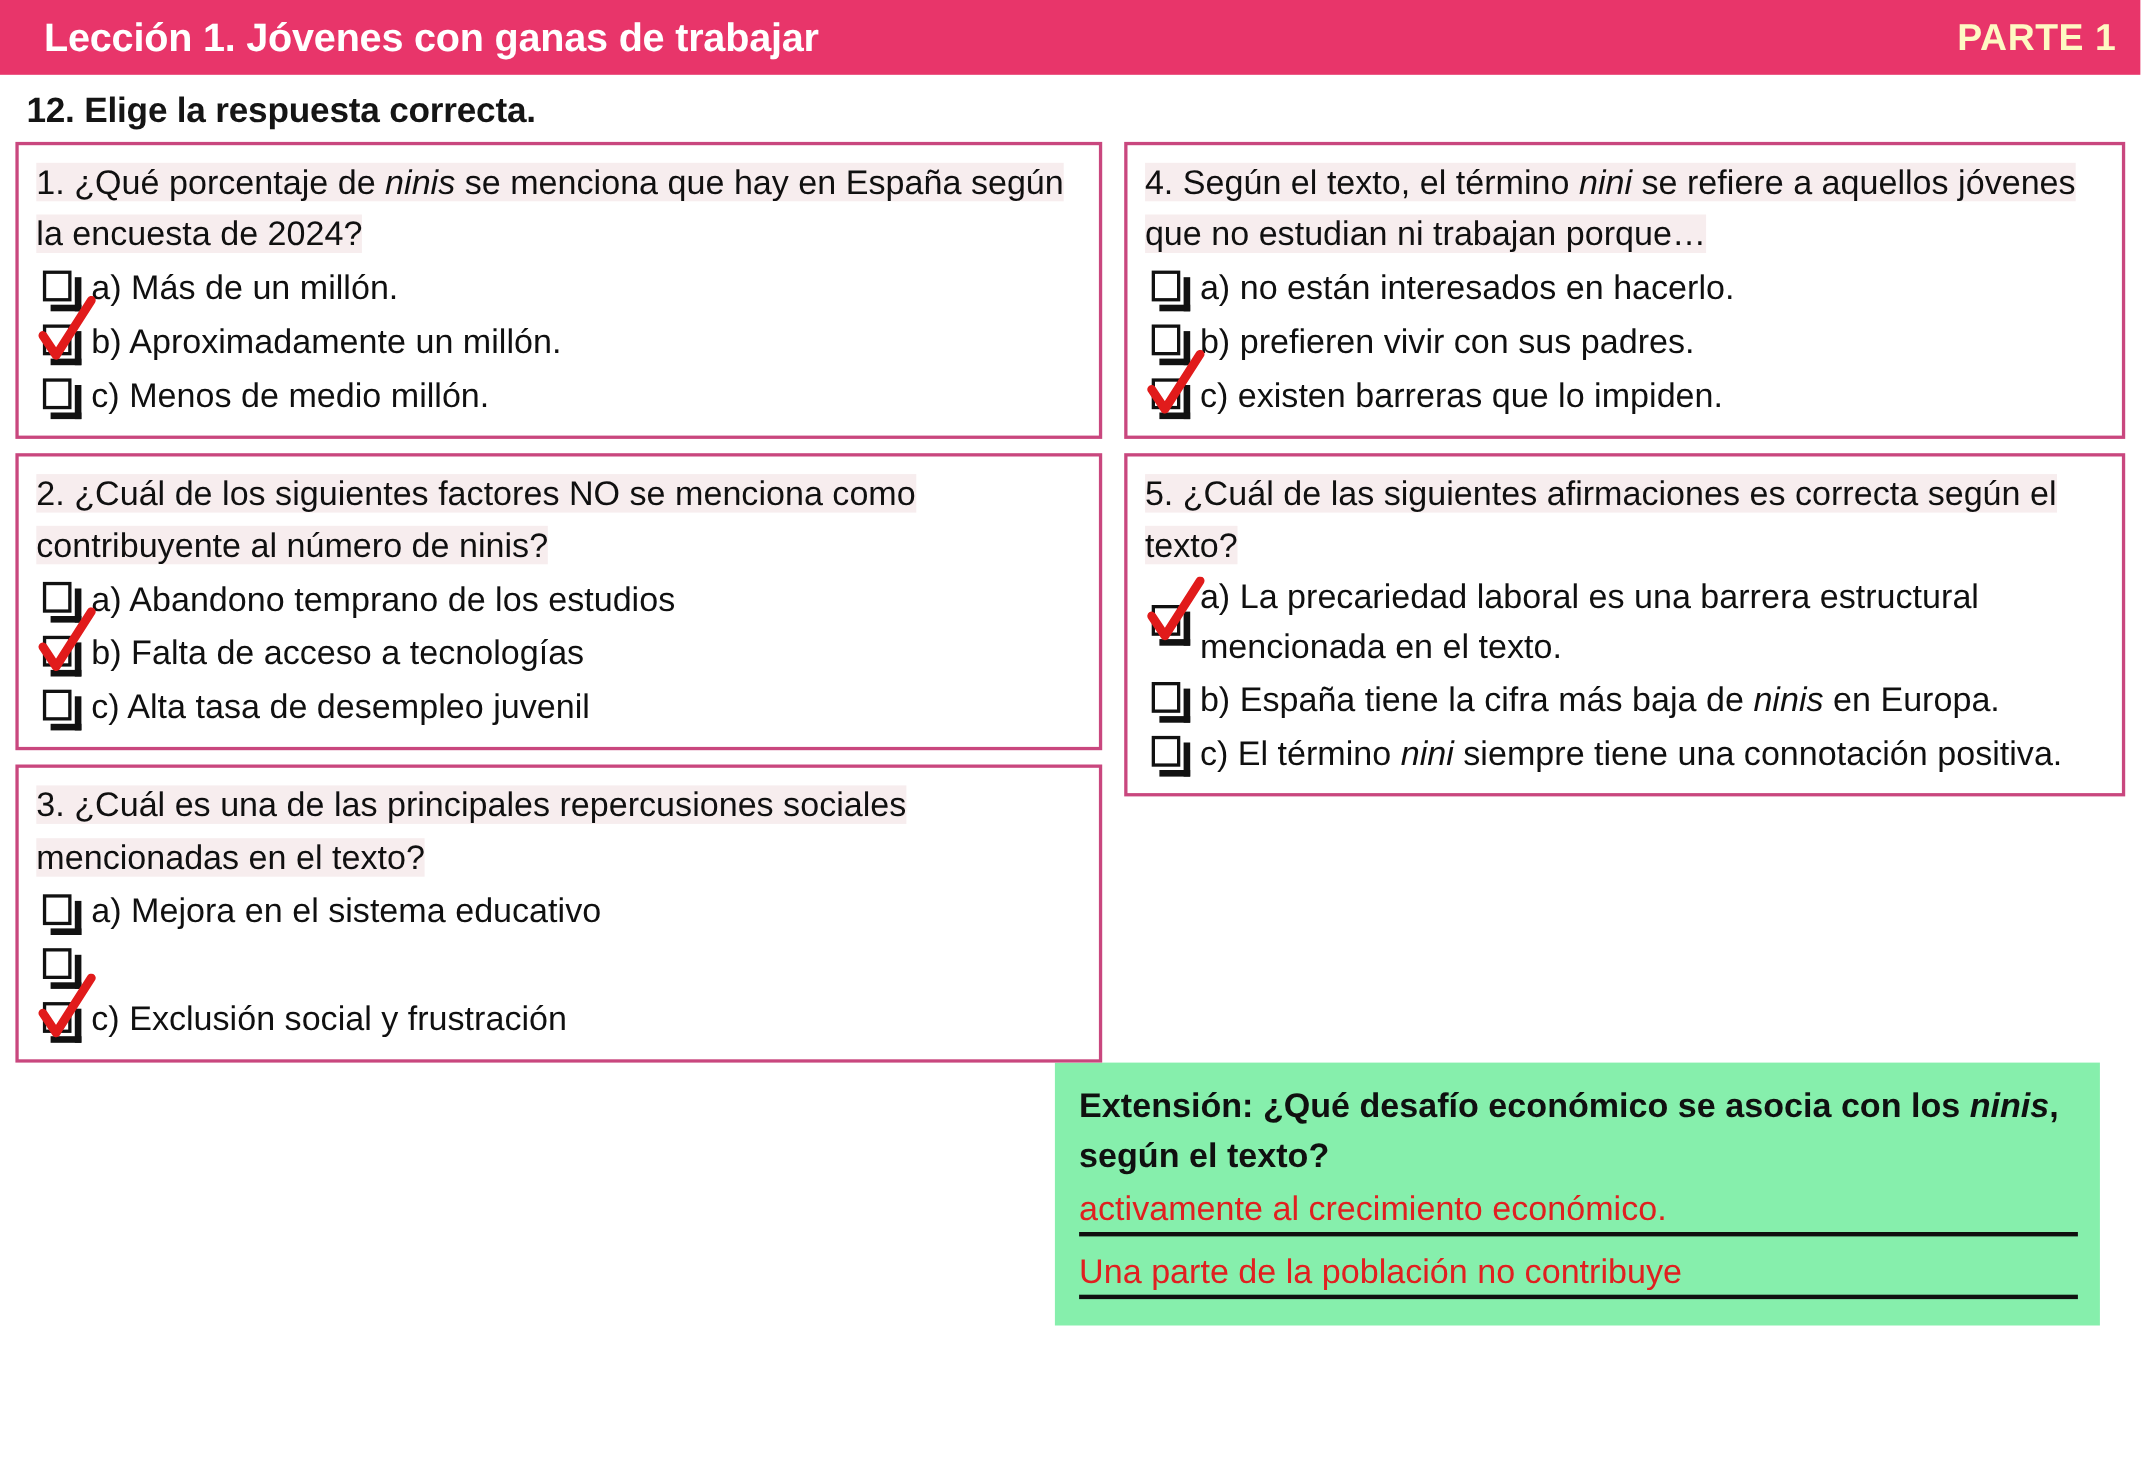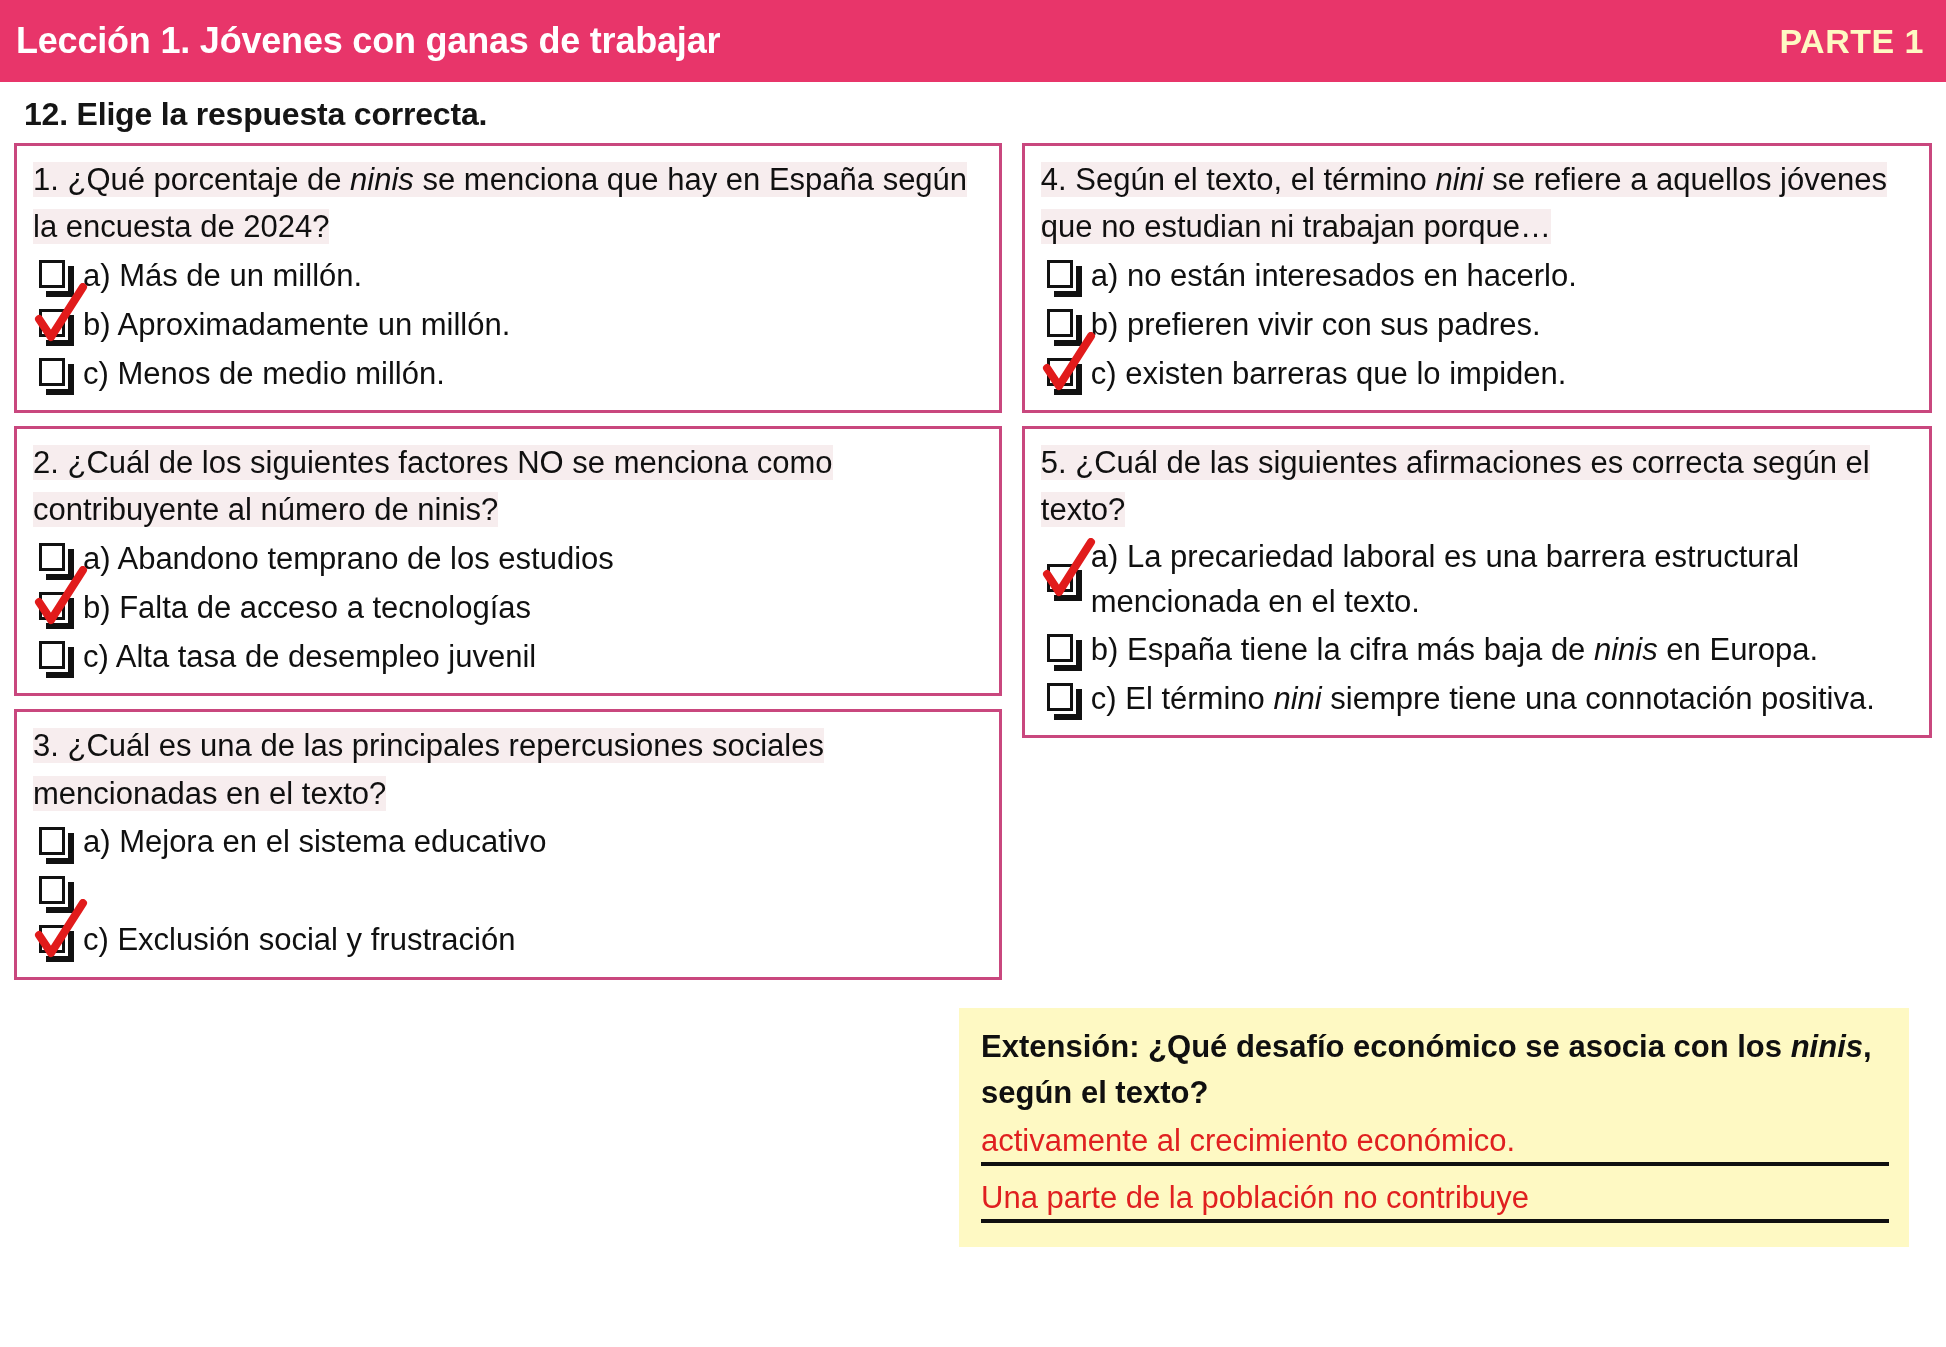--- a/index.html
+++ b/index.html
@@ -10,26 +10,26 @@
   body {
     width: 1946px;
     height: 1347px;
     font-family: "Liberation Sans", "DejaVu Sans", sans-serif;
     overflow: hidden;
     position: relative;
   }
 
   
   .header-bar {
-    height: 82px;
+    height: 68px;
     background: #E8356A;
     display: flex;
     align-items: center;
     justify-content: space-between;
-    padding: 0 22px 0 16px;
+    padding: 0 22px 0 40px;
     box-sizing: border-box;
   }
   .header-title {
     color: #ffffff;
     font-size: 36px;
     font-weight: bold;
     letter-spacing: -0.2px;
     white-space: nowrap;
   }
   .header-part {
@@ -137,26 +137,26 @@
     top: -22px;
     width: 58px;
     height: 62px;
     pointer-events: none;
   }
   .opt-label { flex: 1; padding-top: 0; }
   .opt-label i { font-style: italic; }
 
   
   .ext-box {
-    background: #fef9c3;
+    background: #86efac;
     padding: 16px 20px 12px 22px;
     box-sizing: border-box;
     width: 950px;
     margin-left: 959px;
-    margin-top: 28px;
+    margin-top: 0;
   }
   .ext-q {
     font-size: 31px;
     font-weight: bold;
     line-height: 1.50;
     color: #101010;
     margin: 0 0 4px 0;
   }
   .ext-q i { font-style: italic; }
   .ext-line {

